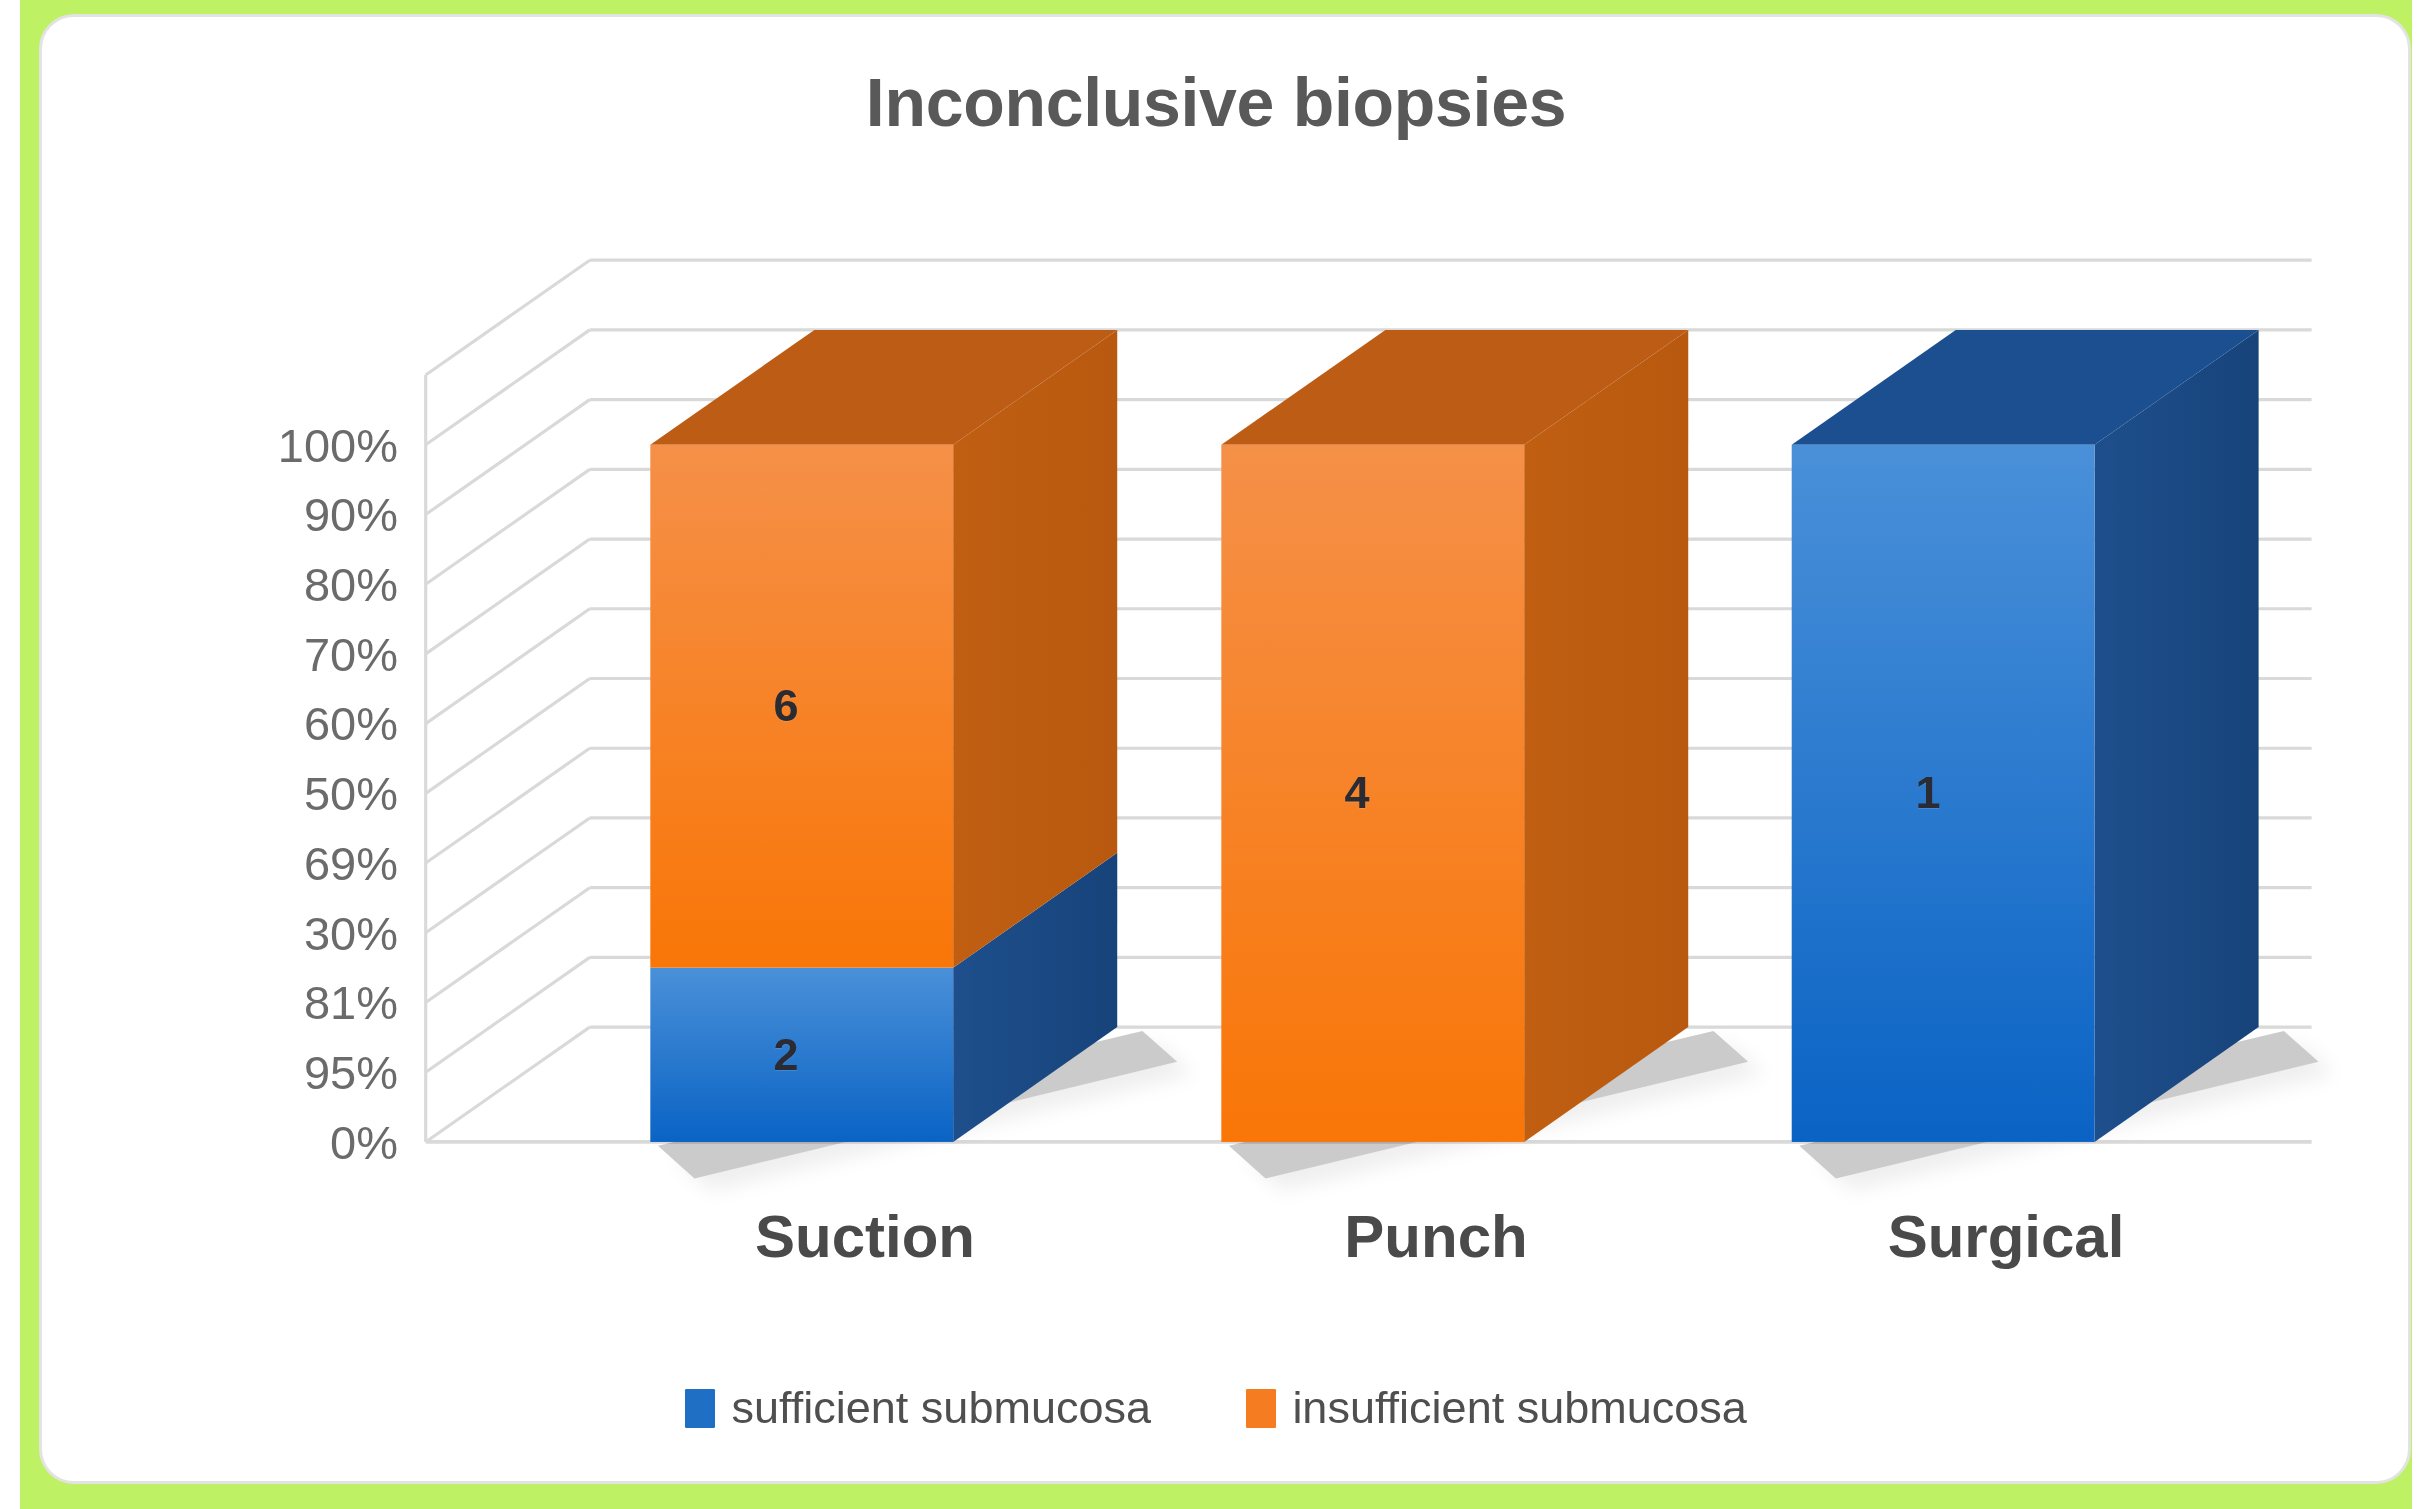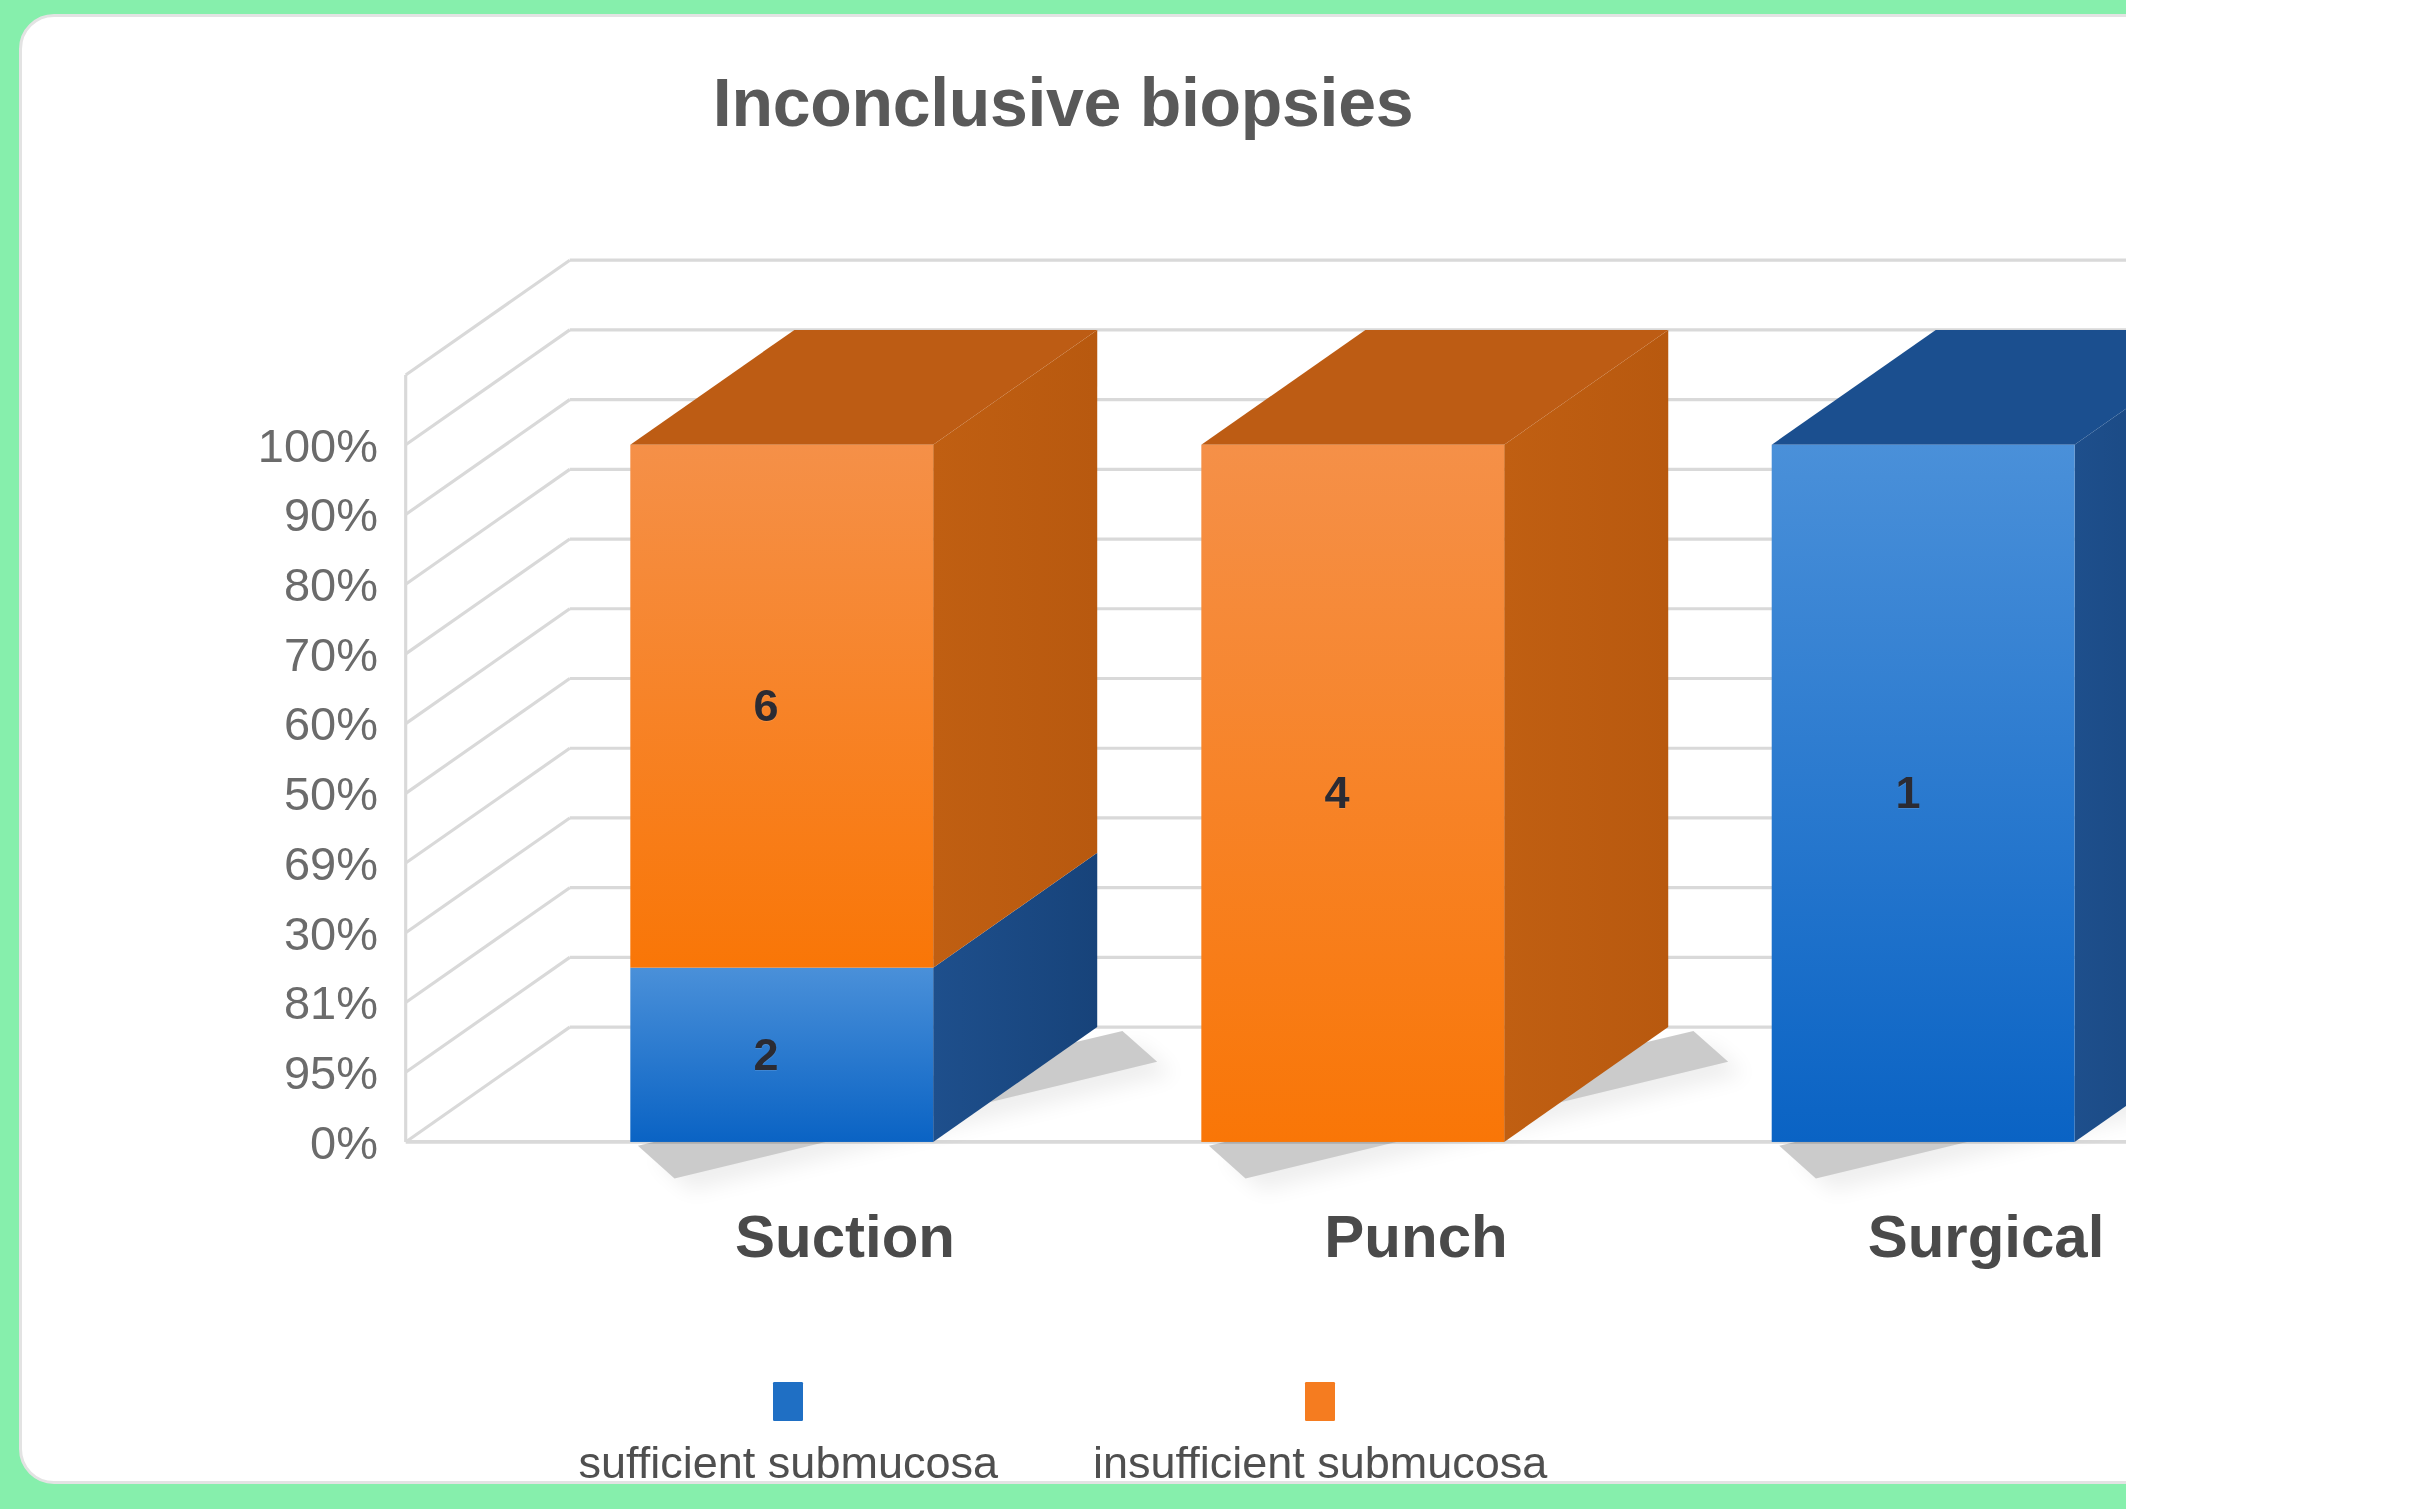--- a/index.html
+++ b/index.html
@@ -1,22 +1,23 @@
 <!DOCTYPE html>
 <html style="font-size:10px"><head>
 <meta charset="utf-8">
 <style>
   html,body{margin:0;padding:0;background:#ffffff;}
   body{font-family:"Liberation Sans","DejaVu Sans",sans-serif;}
 
   #shot{
     position:relative;
-    width:2126px;height:1510px;
-    background:#86efac;
+    width:2392px;height:1510px;
+    background:#bef264;
     overflow:hidden;
+    margin-left:20px;
   }
 
   
   .card-border{
     position:absolute;
     left:19px;top:14px;
     width:2372px;height:1470px;
     border:3.2px solid #e3e3e3;
     border-radius:35px;
     box-sizing:border-box;
@@ -78,21 +79,21 @@
 
   
   .legend{
     position:absolute;
     left:0;right:0;top:1382px;
     display:flex;
     justify-content:center;
     align-items:center;
     gap:95px;
   }
-  .legend-item{display:flex;align-items:center;gap:16.4px;flex-direction:column;}
+  .legend-item{display:flex;align-items:center;gap:16.4px;}
   .swatch{width:30px;height:39px;border-radius:1.3px;}
   .legend-label{font-size:45px;color:#4f4f4f;white-space:nowrap;}
 </style>
 </head>
 <body>
 
 <div id="shot">
 
   <div class="card-border"></div>
 

